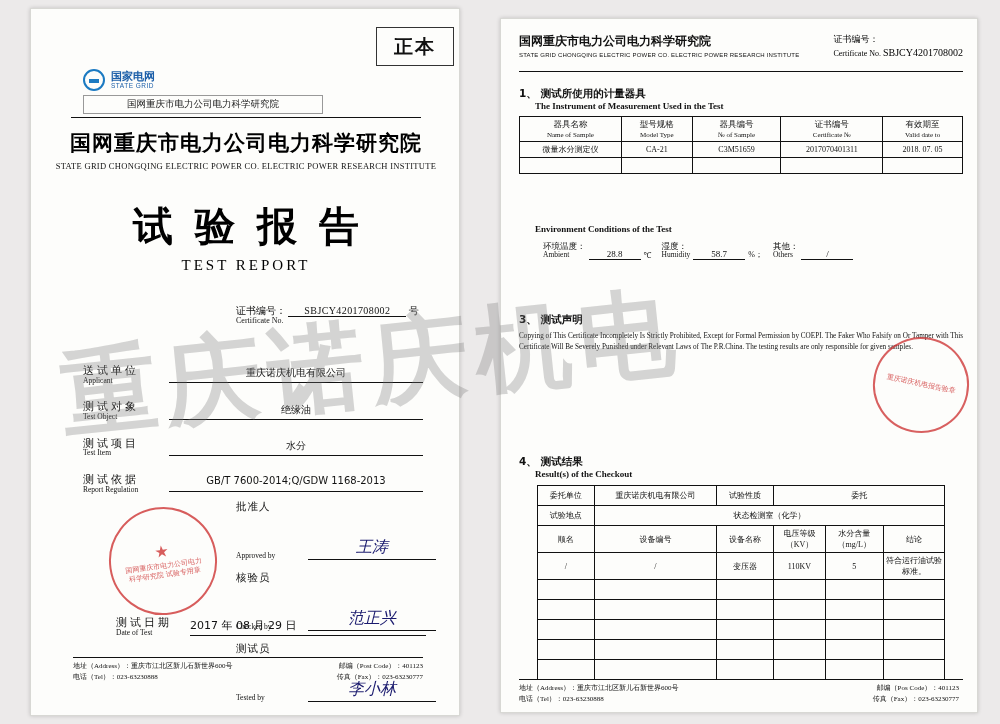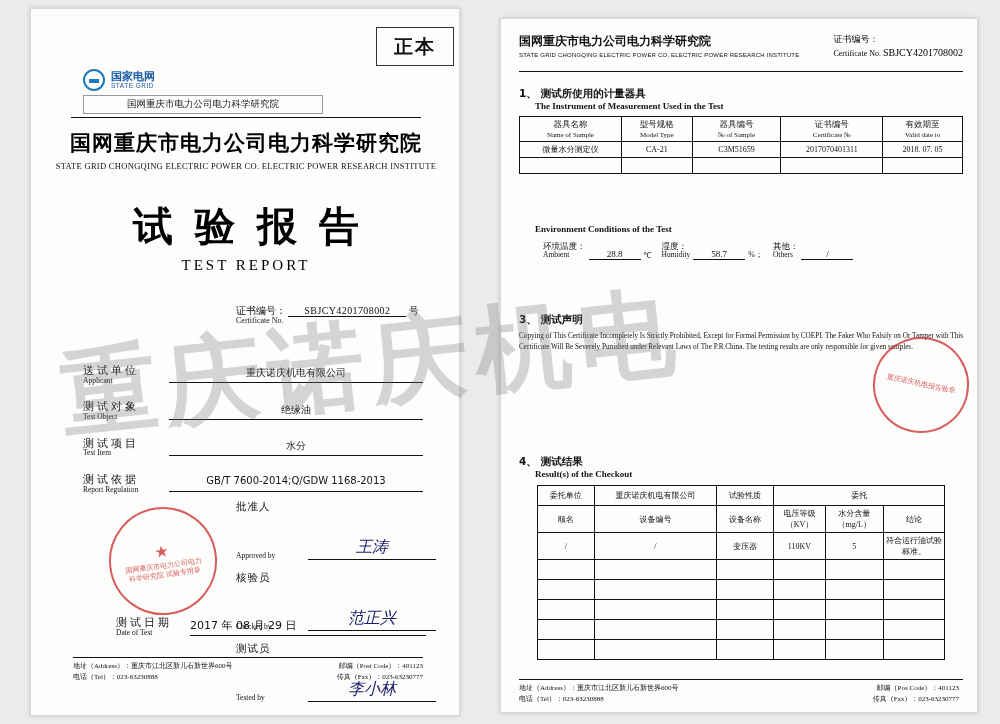--- a/index.html
+++ b/index.html
@@ -442,20 +442,24 @@
 
       <table class="grid" style="margin-top:6px; width:92%; margin-left:4%;">
         <tbody>
             <tr>
           <td style="width:14%; height:20px;">委托单位</td>
           <td style="width:30%">重庆诺庆机电有限公司</td>
           <td style="width:14%">试验性质</td>
           <td colspan="3">委托</td>
         </tr>
         <tr>
+          <td style="height:20px;">试验地点</td>
+          <td colspan="5">状态检测室（化学）</td>
+        </tr>
+        <tr>
           <td style="height:24px;">顺名</td>
           <td>设备编号</td>
           <td>设备名称</td>
           <td>电压等级（KV）</td>
           <td>水分含量（mg/L）</td>
           <td>结论</td>
         </tr>
         <tr>
           <td style="height:20px;">/</td>
           <td>/</td>

